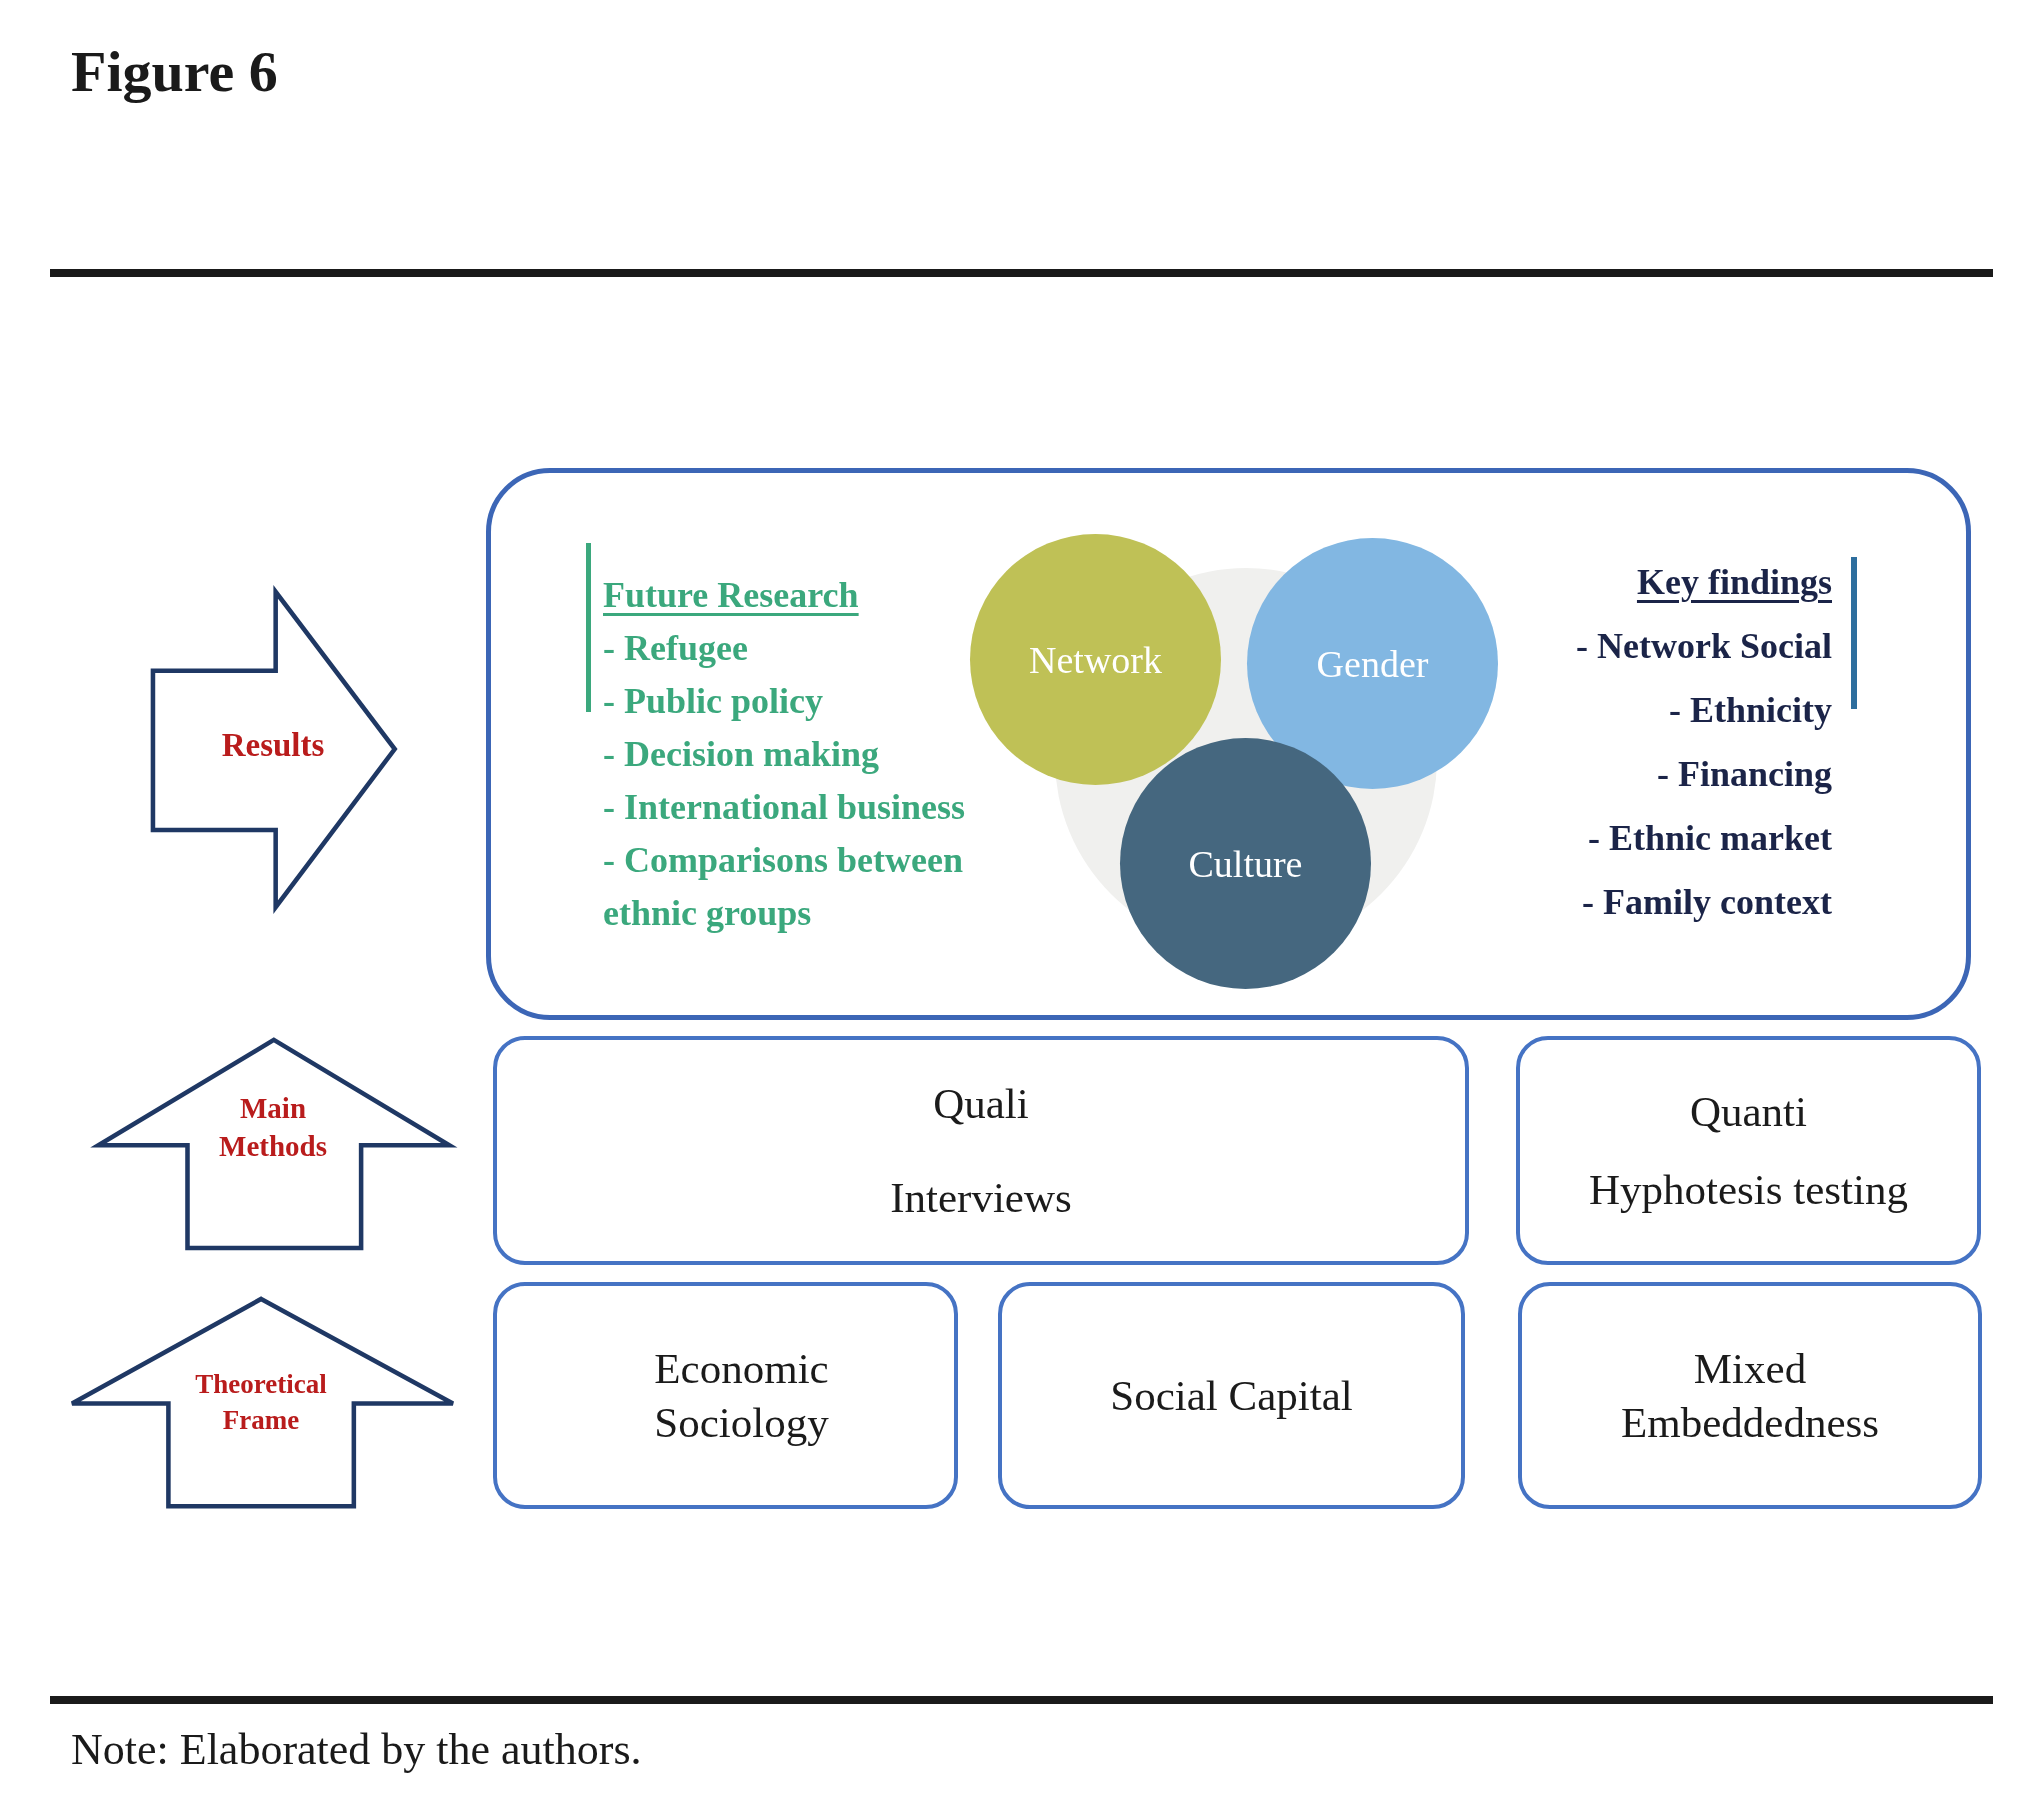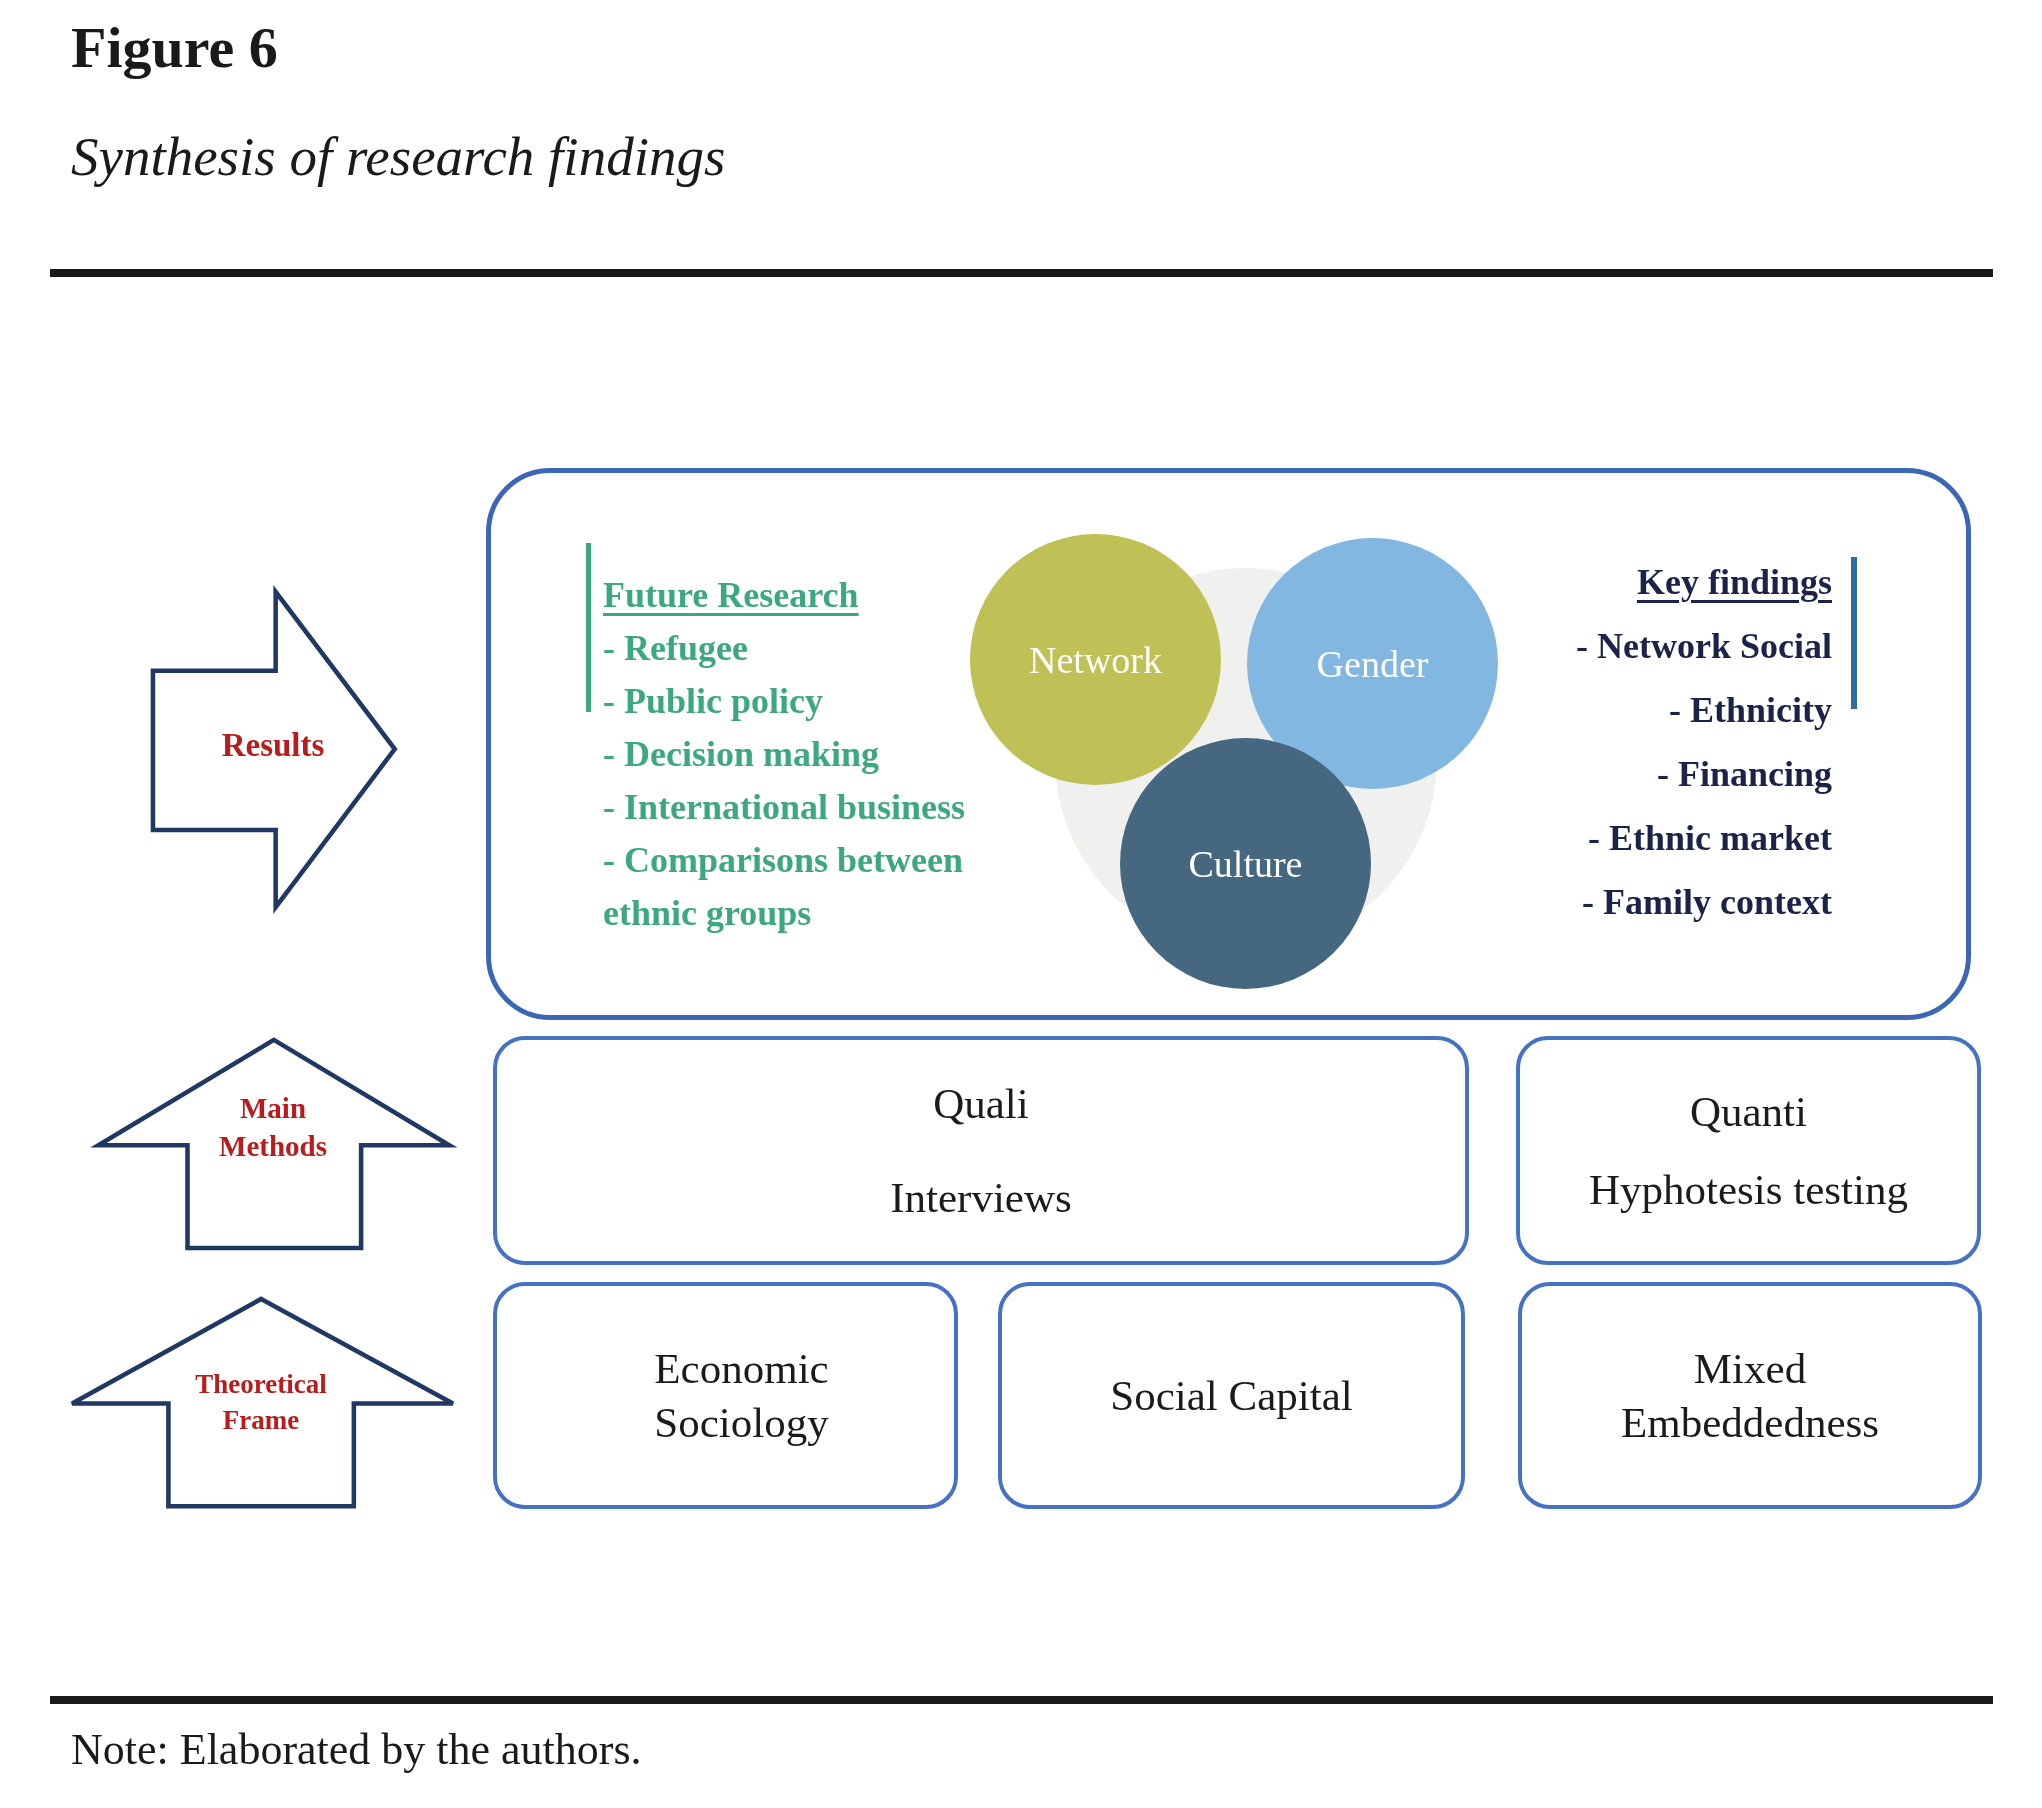--- a/index.html
+++ b/index.html
@@ -3,21 +3,21 @@
 <meta charset="utf-8">
 <style>
   html,body { margin:0; padding:0; background:#ffffff; }
   .page {
     position:relative; width:2043px; height:1808px; background:#ffffff;
     font-family:"Liberation Serif","DejaVu Serif",serif; color:#1a1a1a; overflow:hidden;
   }
   .abs { position:absolute; }
 
   
-  .figure-label { left:71px; top:14px; font-size:58px; font-weight:bold; }
+  .figure-label { left:71px; top:38px; font-size:58px; font-weight:bold; }
   .figure-title { left:71px; top:125px; font-size:55px; font-style:italic; }
   .rule { left:50px; width:1943px; height:8.2px; background:#1a1a1a; }
   .rule-top { top:269px; }
   .rule-bottom { top:1696px; }
   .note-text { left:71px; top:1724px; font-size:44px; }
 
   
   .outer-box {
     left:486px; top:468px; width:1485px; height:552px;
     border:5.5px solid #3c66b6; border-radius:64px; background:#ffffff; box-sizing:border-box;
@@ -63,21 +63,20 @@
   .box-mixed  { left:1518px; top:1282px; width:464px;  height:227px; }
   .wrap-econ  { max-width:300px; }
   .wrap-mixed { max-width:364px; }
 </style>
 </head>
 <body>
 
 <div class="page">
 
   <div class="abs figure-label">Figure 6</div>
-  <div class="abs figure-title">Synthesis of research findings</div>
   <div class="abs rule rule-top"></div>
 
   <svg class="abs arrow-layer" viewBox="0 0 2247 1989" xmlns="http://www.w3.org/2000/svg">
     <polygon points="168,738 303,738 303,651 434,824 303,998 303,913 168,913" fill="#ffffff" stroke="#1f3864" stroke-width="5"></polygon>
     <polygon points="301,1144 494,1260 397,1260 397,1373 206,1373 206,1260 108,1260" fill="#ffffff" stroke="#1f3864" stroke-width="5"></polygon>
     <polygon points="287,1429 498,1544 389,1544 389,1657 185,1657 185,1544 79,1544" fill="#ffffff" stroke="#1f3864" stroke-width="5"></polygon>
   </svg>
   <div class="abs arrow-label results-label">Results</div>
   <div class="abs arrow-label mm-label">Main Methods</div>
   <div class="abs arrow-label tf-label">Theoretical Frame</div>

